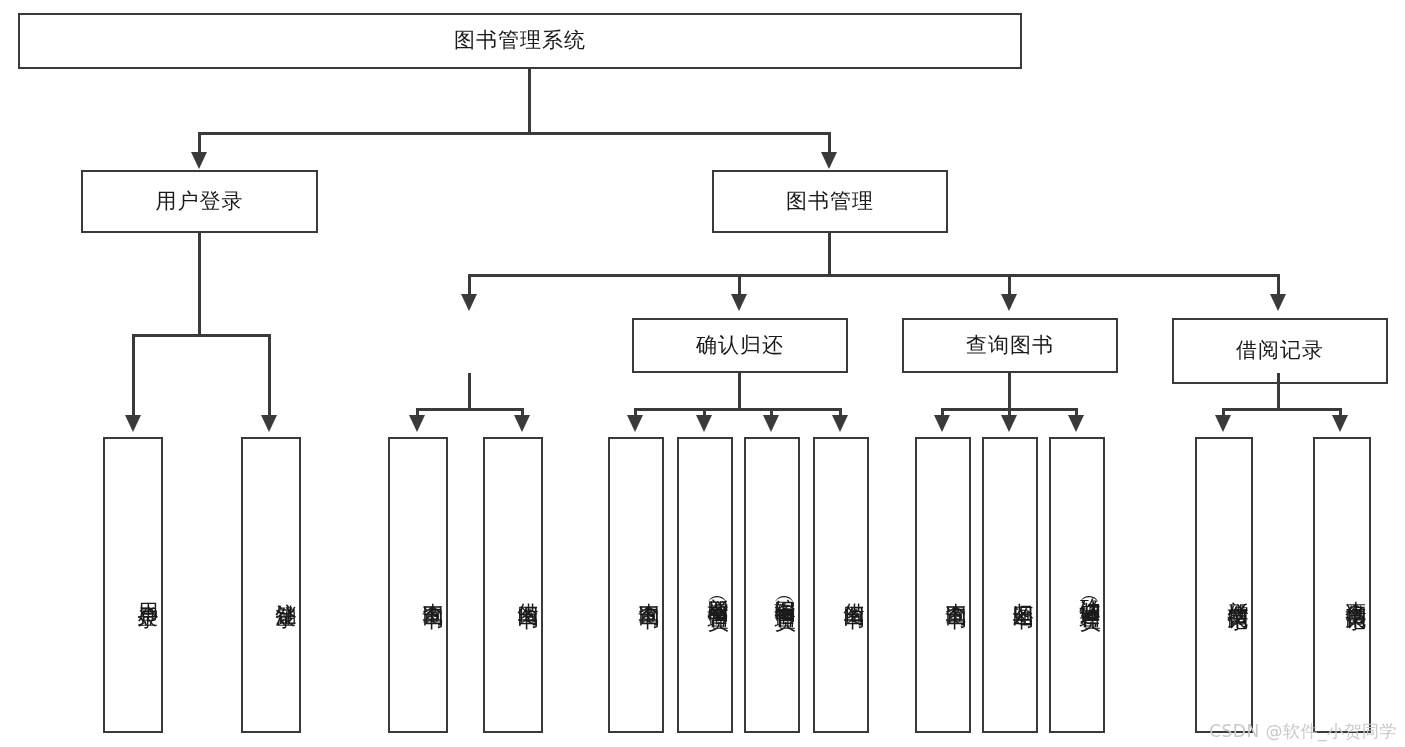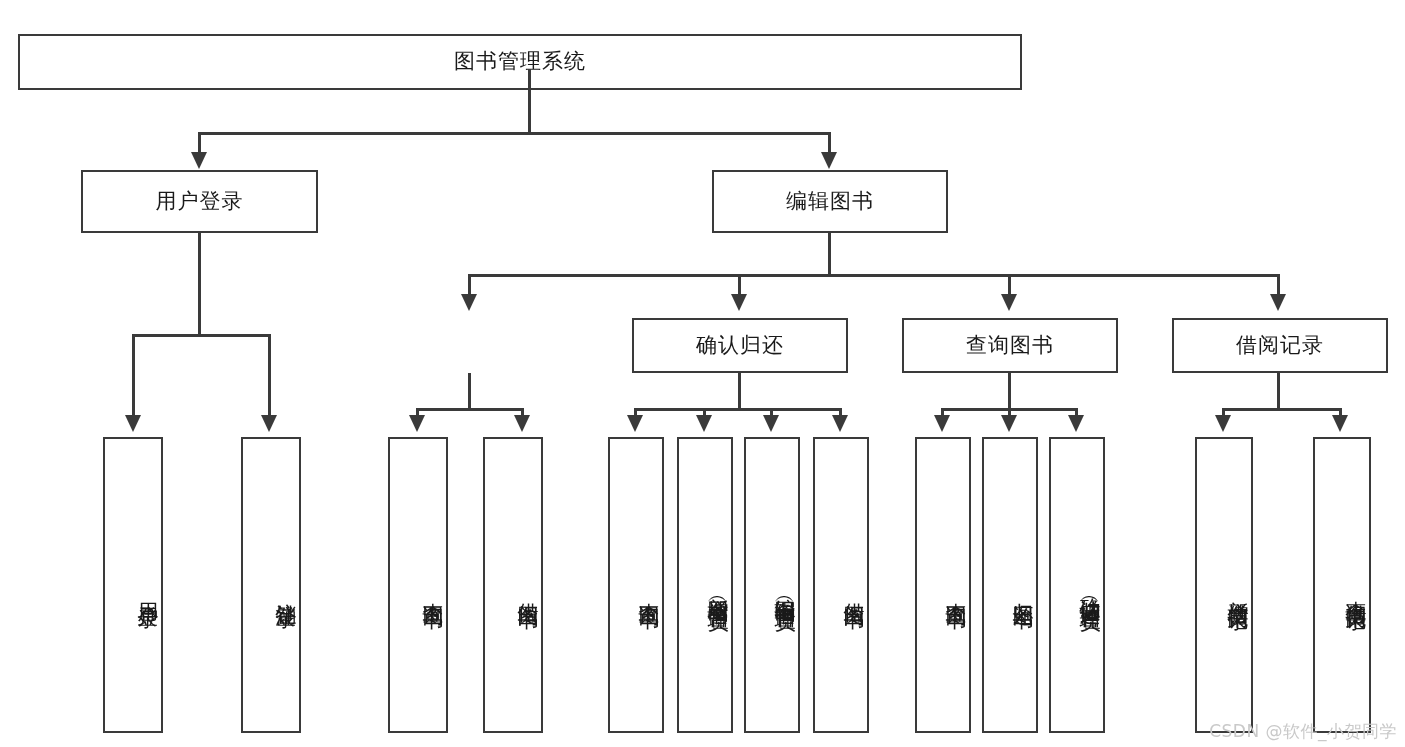--- a/index.html
+++ b/index.html
@@ -78,36 +78,36 @@
     white-space: nowrap;
     letter-spacing: 0.5px;
     margin-left: 27px;
   }
 </style>
 </head>
 <body>
 
 <div id="canvas">
 
-  <div class="node horiz" style="left:18px; top:13px; width:1004px; height:56px;margin-top:21px;">
+  <div class="node horiz" style="left:18px; top:13px; width:1004px; height:56px;">
     <span class="label">图书管理系统</span>
   </div>
 
   <div class="vline" style="left:528px; top:69px; width:3px; height:64px;"></div>
   <div class="hline" style="left:198px; top:132px; width:633px; height:3px;"></div>
   <div class="vline" style="left:198px; top:132px; width:3px; height:24px;"></div>
   <div class="arrow" style="left:191px; top:152px;"></div>
   <div class="vline" style="left:828px; top:132px; width:3px; height:24px;"></div>
   <div class="arrow" style="left:821px; top:152px;"></div>
 
   <div class="node horiz" style="left:81px; top:170px; width:237px; height:63px;">
     <span class="label">用户登录</span>
   </div>
   <div class="node horiz" style="left:712px; top:170px; width:236px; height:63px;">
-    <span class="label">编辑图书</span>
+    <span class="label">图书管理</span>
   </div>
 
   <div class="vline" style="left:198px; top:233px; width:3px; height:102px;"></div>
   <div class="hline" style="left:132px; top:334px; width:138px; height:3px;"></div>
   <div class="vline" style="left:132px; top:334px; width:3px; height:86px;"></div>
   <div class="arrow" style="left:125px; top:415px;"></div>
   <div class="vline" style="left:268px; top:334px; width:3px; height:86px;"></div>
   <div class="arrow" style="left:261px; top:415px;"></div>
 
   <div class="vline" style="left:828px; top:233px; width:3px; height:42px;"></div>
@@ -120,21 +120,21 @@
   <div class="arrow" style="left:1001px; top:294px;"></div>
   <div class="vline" style="left:1277px; top:274px; width:3px; height:24px;"></div>
   <div class="arrow" style="left:1270px; top:294px;"></div>
 
   <div class="node horiz" style="left:632px; top:318px; width:216px; height:55px;">
     <span class="label">确认归还</span>
   </div>
   <div class="node horiz" style="left:902px; top:318px; width:216px; height:55px;">
     <span class="label">查询图书</span>
   </div>
-  <div class="node horiz" style="left:1172px; top:318px; width:216px; height:55px;">
+  <div class="node horiz" style="left:1172px; top:318px; width:216px; height:66px;">
     <span class="label">借阅记录</span>
   </div>
 
   <div class="vline" style="left:468px; top:373px; width:3px; height:36px;"></div>
   <div class="hline" style="left:416px; top:408px; width:108px; height:3px;"></div>
   <div class="vline" style="left:416px; top:408px; width:3px; height:12px;"></div>
   <div class="arrow" style="left:409px; top:415px;"></div>
   <div class="vline" style="left:521px; top:408px; width:3px; height:12px;"></div>
   <div class="arrow" style="left:514px; top:415px;"></div>
 

